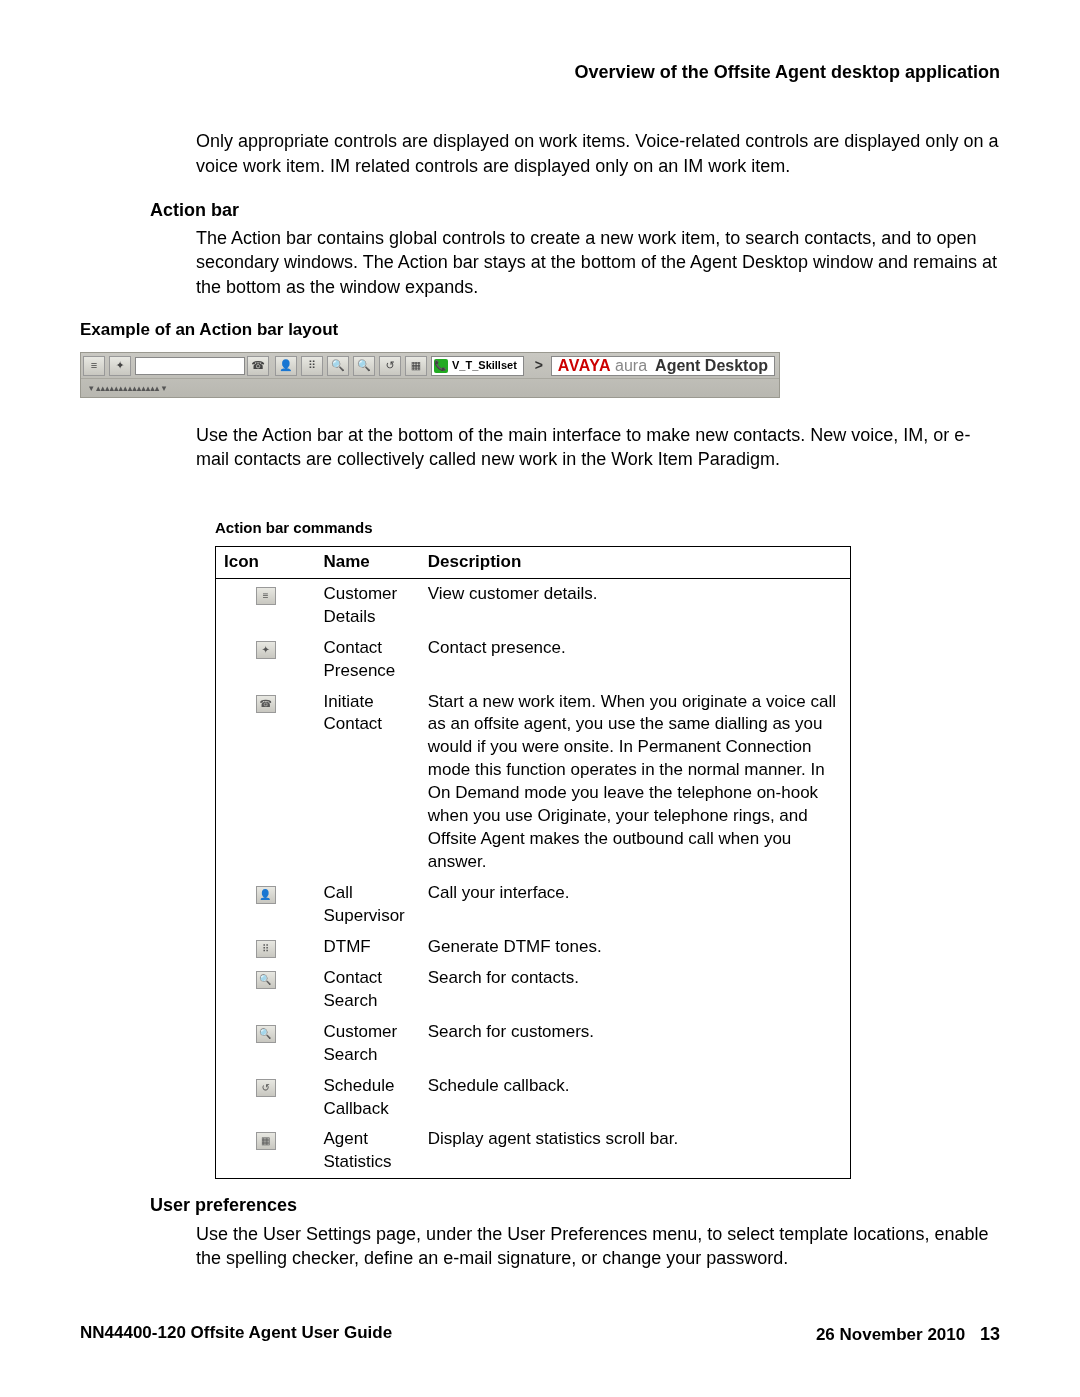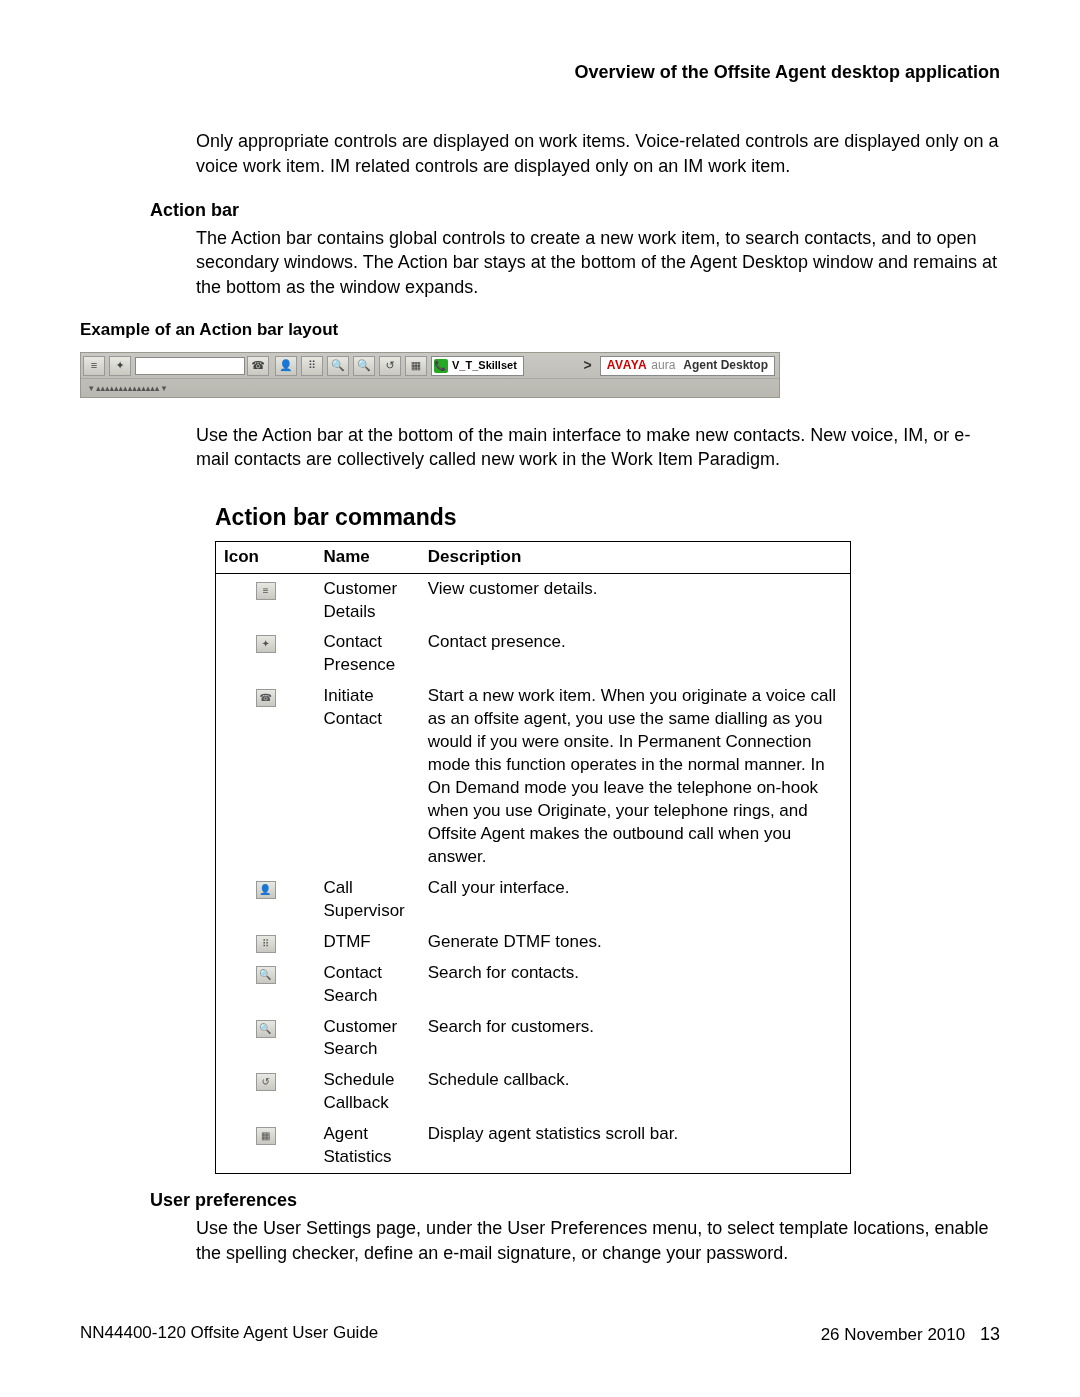--- a/index.html
+++ b/index.html
@@ -32,23 +32,23 @@
     margin-top: 14px;
   }
   .example-heading {
     font-weight: bold;
     font-size: 17px;
     margin-top: 16px;
     margin-bottom: 10px;
   }
   .table-caption {
     font-weight: bold;
-    font-size: 23px;
+    font-size: 15px;
     margin-left: 135px;
-    margin-top: 30px;
+    margin-top: 46px;
     margin-bottom: 8px;
   }
   
   .actionbar {
     width: 700px;
     background: linear-gradient(#c9c8c2, #b8b7b0);
     border: 1px solid #9a9990;
     font-size: 12px;
   }
   .ab-top {
@@ -107,21 +107,21 @@
     font-weight: bold;
   }
   .ab-brand {
     display: inline-flex;
     align-items: center;
     height: 20px;
     background: #fff;
     border: 1px solid #888;
     padding: 0 6px;
     margin-right: 4px;
-    font-size: 12px;
+    font-size: 16px;
   }
   .ab-brand .avaya { color:#c00; font-weight:bold; letter-spacing:0.5px; }
   .ab-brand .aura { color:#888; margin-left:4px; }
   .ab-brand .desk { color:#333; font-weight:bold; margin-left:8px; }
   
   table.commands {
     border-collapse: collapse;
     width: 636px;
     margin-left: 135px;
     font-size: 17px;
@@ -149,21 +149,21 @@
     border:1px solid #999;
     font-size:10px; line-height:16px; text-align:center; color:#555;
   }
   .footer {
     position: absolute;
     bottom: 50px;
     left: 80px;
     right: 80px;
     display: flex;
     justify-content: space-between;
-    font-weight: normal;
+    font-weight: bold;
     font-size: 17px;
   }
   .footer .page { font-size: 18px; margin-left:10px; }
 </style>
 </head>
 <body>
 
 <div class="header-title">Overview of the Offsite Agent desktop application</div>
 
 <p class="body-text">Only appropriate controls are displayed on work items. Voice-related controls are displayed only on a voice work item. IM related controls are displayed only on an IM work item.</p>

